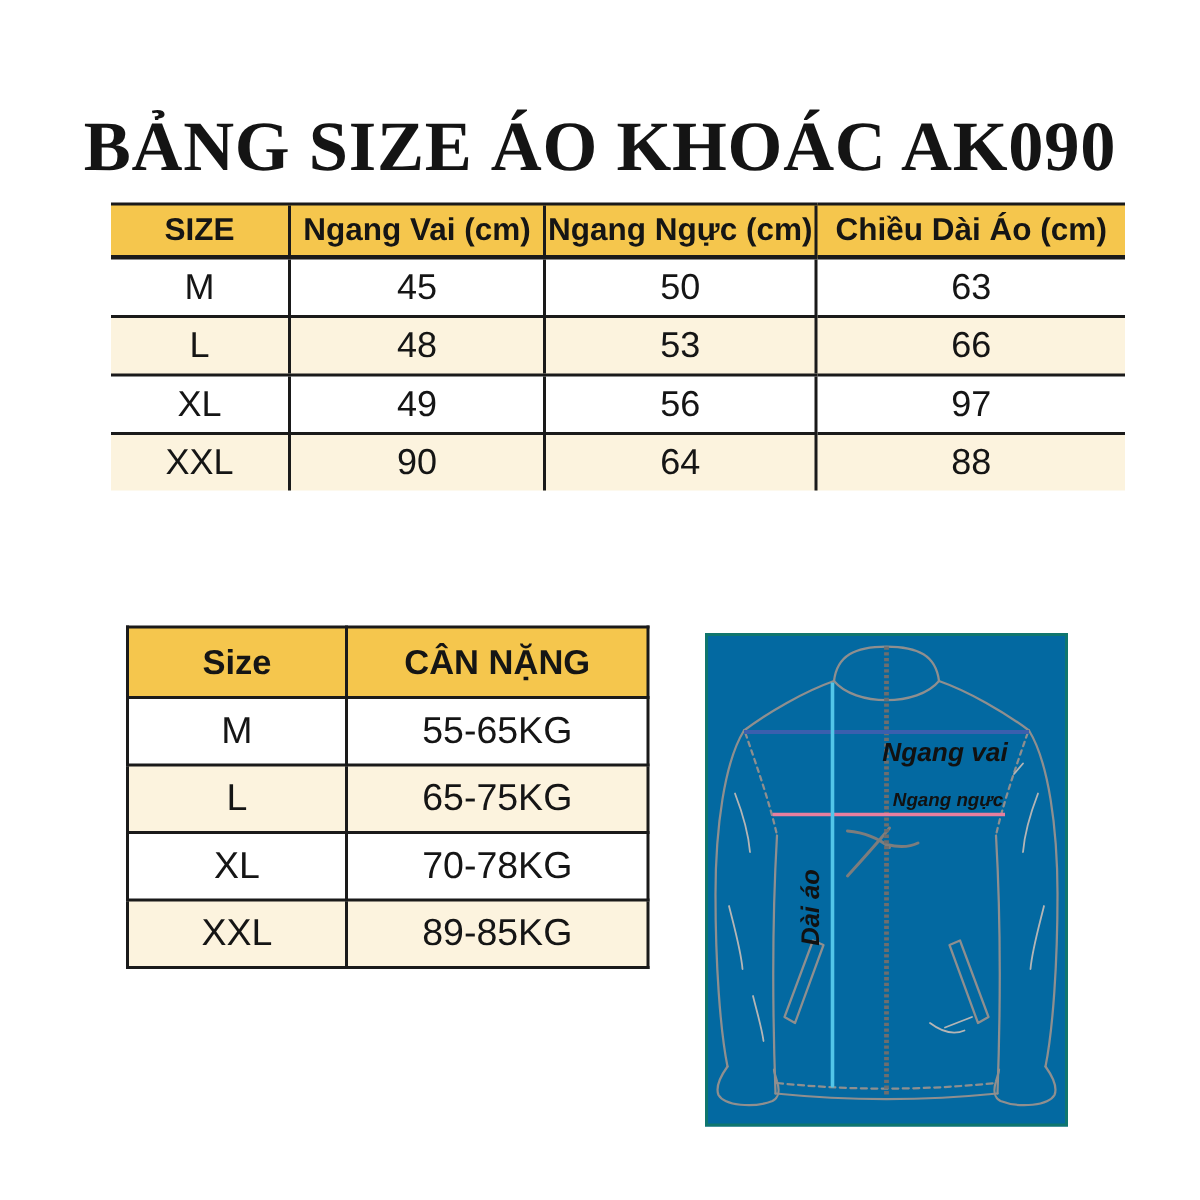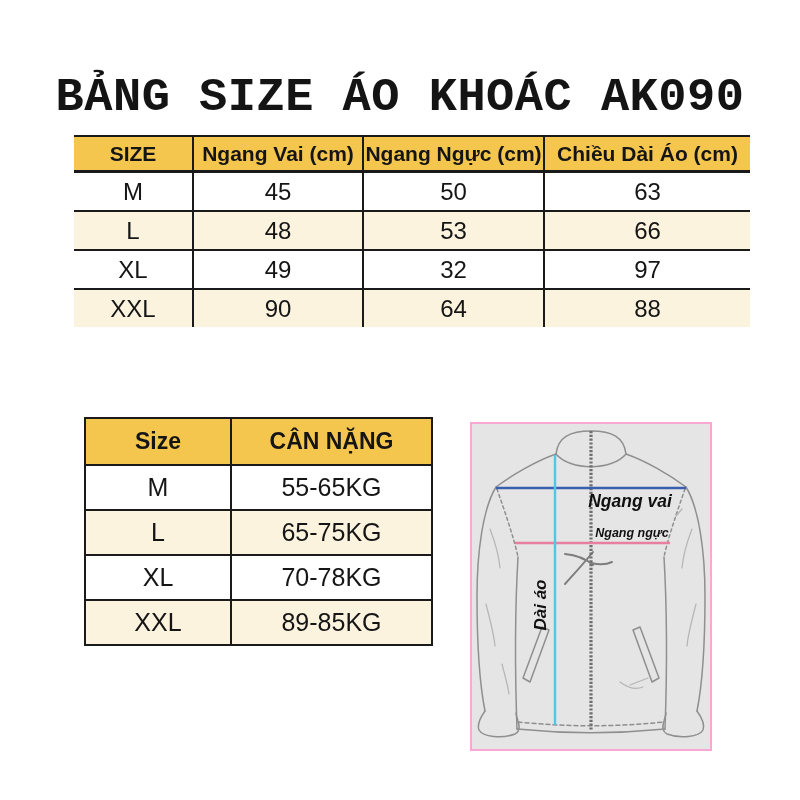--- a/index.html
+++ b/index.html
@@ -3,21 +3,21 @@
 <meta charset="utf-8">
 <style>
   html,body { margin:0; padding:0; }
   body {
     width:800px; height:800px; background:#ffffff; position:relative;
     font-family:"Liberation Sans", sans-serif; color:#151515;
     overflow:hidden;
   }
   .page-title {
     position:absolute; top:40px; left:0; width:800px;
-    text-align:center; font-family:Liberation Mono, monospace;
+    text-align:center; font-family:Liberation Serif, serif;
     font-weight:700; font-size:47px; letter-spacing:0.5px; color:#141414;
     white-space:nowrap;
   }
 
   
   table.t1 {
     position:absolute; left:74px; top:135px; width:676px;
     border-collapse:collapse; table-layout:fixed;
   }
   .t1 th, .t1 td { text-align:center; vertical-align:middle; padding:0; white-space:nowrap; }
@@ -39,21 +39,21 @@
     border:2px solid #1a1a1a; text-align:center; vertical-align:middle;
     padding:0; white-space:nowrap;
   }
   .t2 thead th { background:#f5c64d; height:45px; font-size:23px; font-weight:700; }
   .t2 tbody td { height:43px; font-size:25px; font-weight:400; }
   .t2 tbody tr:nth-child(even) td { background:#fcf3de; }
 
   
   .diagram-box {
     position:absolute; left:470px; top:422px; width:238px; height:325px;
-    border:2px solid #f9a8d4; background:#e5e5e5; box-sizing:content-box;
+    border:2px solid #0f766e; background:#0369a1; box-sizing:content-box;
   }
   .diagram-box svg { display:block; }
   .jk-label { font-family:"Liberation Sans", sans-serif; font-style:italic; font-weight:700; fill:#111; text-anchor:middle; }
 </style>
 </head>
 <body>
 
 <h1 class="page-title">BẢNG SIZE ÁO KHOÁC AK090</h1>
 
 <table class="t1">
@@ -80,21 +80,21 @@
     </tr>
     <tr>
       <td>L</td>
       <td>48</td>
       <td>53</td>
       <td>66</td>
     </tr>
     <tr>
       <td>XL</td>
       <td>49</td>
-      <td>32</td>
+      <td>56</td>
       <td>97</td>
     </tr>
     <tr>
       <td>XXL</td>
       <td>90</td>
       <td>64</td>
       <td>88</td>
     </tr>
   </tbody>
 </table>

